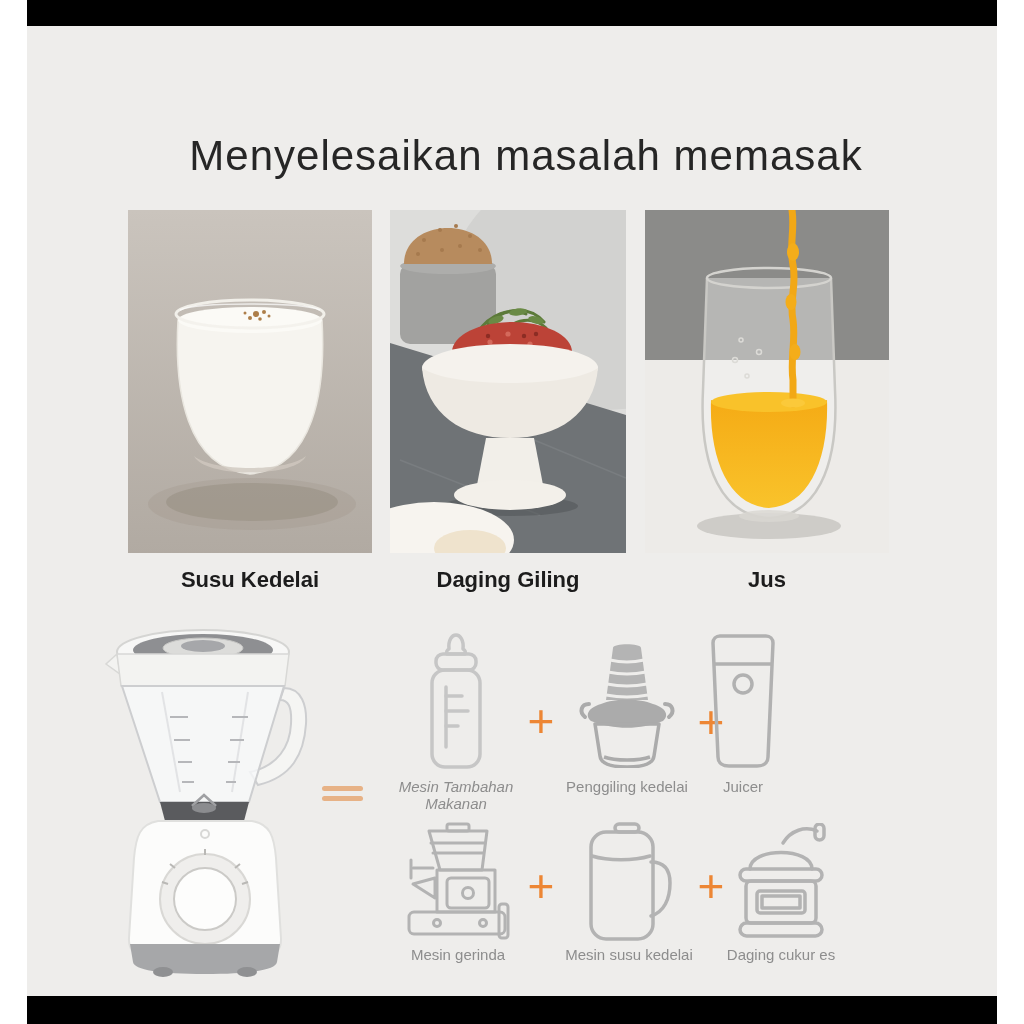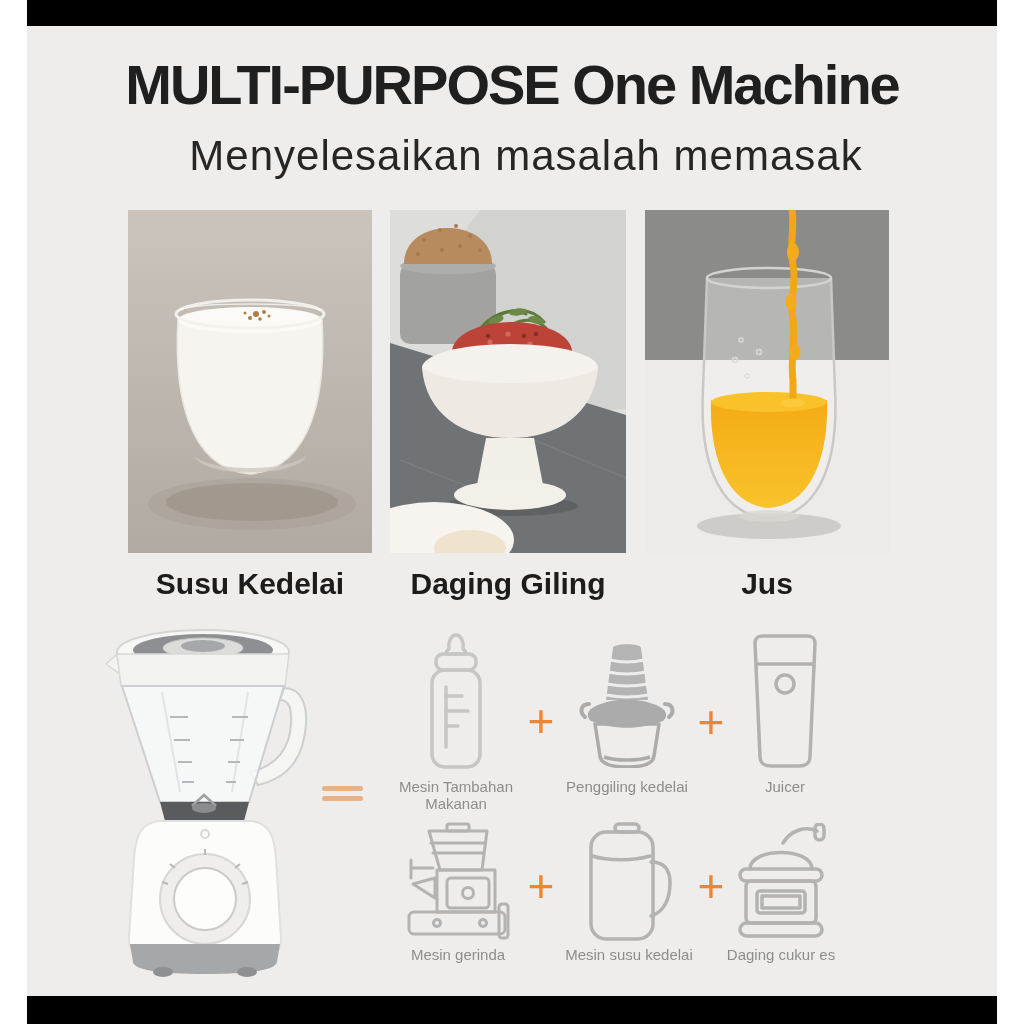--- a/index.html
+++ b/index.html
@@ -23,21 +23,21 @@
   }
 
   .photo{position:absolute;top:210px;height:343px;overflow:hidden;}
   .photo svg{display:block;width:100%;height:100%;}
   .photo1{left:128px;width:244px;}
   .photo2{left:390px;width:236px;}
   .photo3{left:645px;width:244px;}
 
   .g-label{
     position:absolute;top:567px;text-align:center;
-    font-size:30px;font-weight:700;color:#1c1c1c;white-space:nowrap;
+    font-size:22px;font-weight:700;color:#1c1c1c;white-space:nowrap;
   }
   .g-label1{left:128px;width:244px;}
   .g-label2{left:390px;width:236px;}
   .g-label3{left:645px;width:244px;}
 
   .blender{position:absolute;left:100px;top:622px;width:210px;height:356px;}
   .blender svg{display:block;width:100%;height:100%;}
 
   .equals{position:absolute;left:322px;top:786px;width:41px;height:16px;}
   .equals .ebar{position:absolute;left:0;width:41px;height:5px;border-radius:3px;background:#e7b286;}
@@ -63,21 +63,20 @@
   .plus4{left:691px;top:866px;}
 </style>
 </head>
 <body>
 
 <div class="stage">
   <div class="content-bg"></div>
   <div class="bar bar-top"></div>
   <div class="bar bar-bottom"></div>
 
-  <div class="headline">MULTI-PURPOSE One Machine</div>
   <div class="subhead">Menyelesaikan masalah memasak</div>
 
   <div class="photo photo1">
     <svg viewBox="0 0 244 343" preserveAspectRatio="none">
       <defs>
         <linearGradient id="p1bg" x1="0" y1="0" x2="0" y2="1">
           <stop offset="0" stop-color="#cac4bd"></stop>
             <stop offset="1" stop-color="#b1aaa2"></stop>
         </linearGradient>
       </defs>
@@ -243,21 +242,21 @@
       <ellipse cx="63" cy="350" rx="10" ry="5" fill="#8f9092"></ellipse>
       <ellipse cx="147" cy="350" rx="10" ry="5" fill="#8f9092"></ellipse>
     </svg>
   </div>
 
   <div class="equals">
     <div class="ebar ebar1"></div>
     <div class="ebar ebar2"></div>
   </div>
 
-  <div class="icell row1" style="left:386px;top:628px;width:140px;height:200px;">
+  <div class="icell row1" style="left:386px;top:628px;width:140px;height:200px;font-style:italic;">
     <svg width="66" height="142" viewBox="0 0 66 142" style="top:2px;">
       <g fill="none" stroke="#c6c6c6" stroke-width="3.5" stroke-linecap="round" stroke-linejoin="round">
         <path d="M26,19 C25,10 29,5 33,5 C37,5 41,10 40,19 C42,20 43,22 42,24 L24,24 C23,22 24,20 26,19 Z"></path>
         <rect x="13" y="24" width="40" height="16" rx="7"></rect>
         <rect x="9" y="40" width="48" height="97" rx="13"></rect>
         <path d="M23,57 L23,117"></path>
         <path d="M23,66 H39"></path>
           <path d="M23,81 H45"></path>
           <path d="M23,96 H35"></path>
       </g>
@@ -282,21 +281,21 @@
       <g fill="none" stroke="#ababab" stroke-width="3.5" stroke-linejoin="round">
         <path d="M18,86 L82,86 L77,118 C76,126 64,129 50,129 C36,129 24,126 23,118 Z"></path>
         <path d="M27,119 C38,123 62,123 73,119"></path>
       </g>
     </svg>
     <div class="caption">Penggiling kedelai</div>
   </div>
 
   <div class="plus plus2">+</div>
 
-  <div class="icell row1" style="left:725px;top:628px;width:120px;height:200px;">
+  <div class="icell row1" style="left:683px;top:628px;width:120px;height:200px;">
     <svg width="72" height="138" viewBox="0 0 72 138" style="top:4px;">
       <g fill="none" stroke="#b1b1b1" stroke-width="3.5" stroke-linejoin="round">
         <path d="M13,4 H59 C63,4 66,7 66,11 L61,125 C61,131 56,134 50,134 H22 C16,134 11,131 11,125 L6,11 C6,7 9,4 13,4 Z"></path>
         <path d="M7,32 H65"></path>
         <circle cx="36" cy="52" r="9"></circle>
       </g>
     </svg>
     <div class="caption">Juicer</div>
   </div>
 

